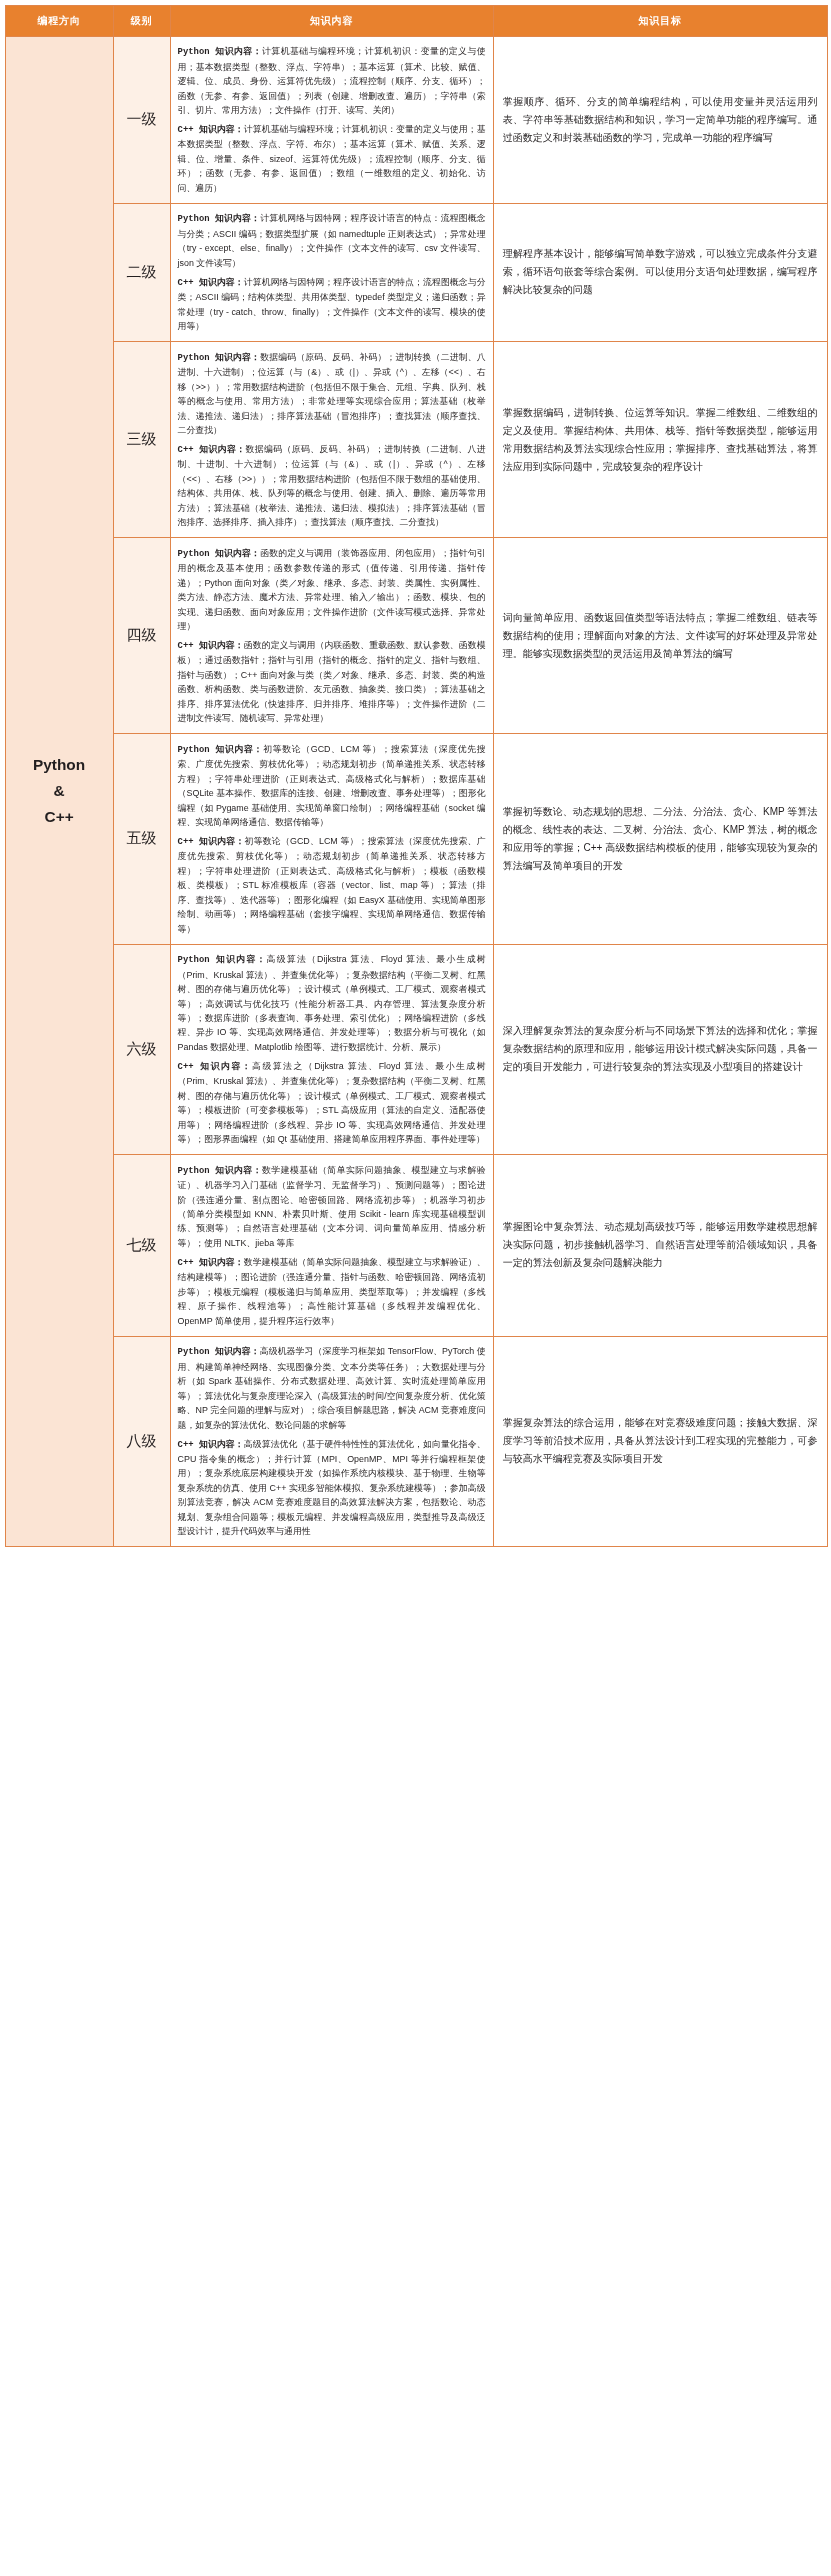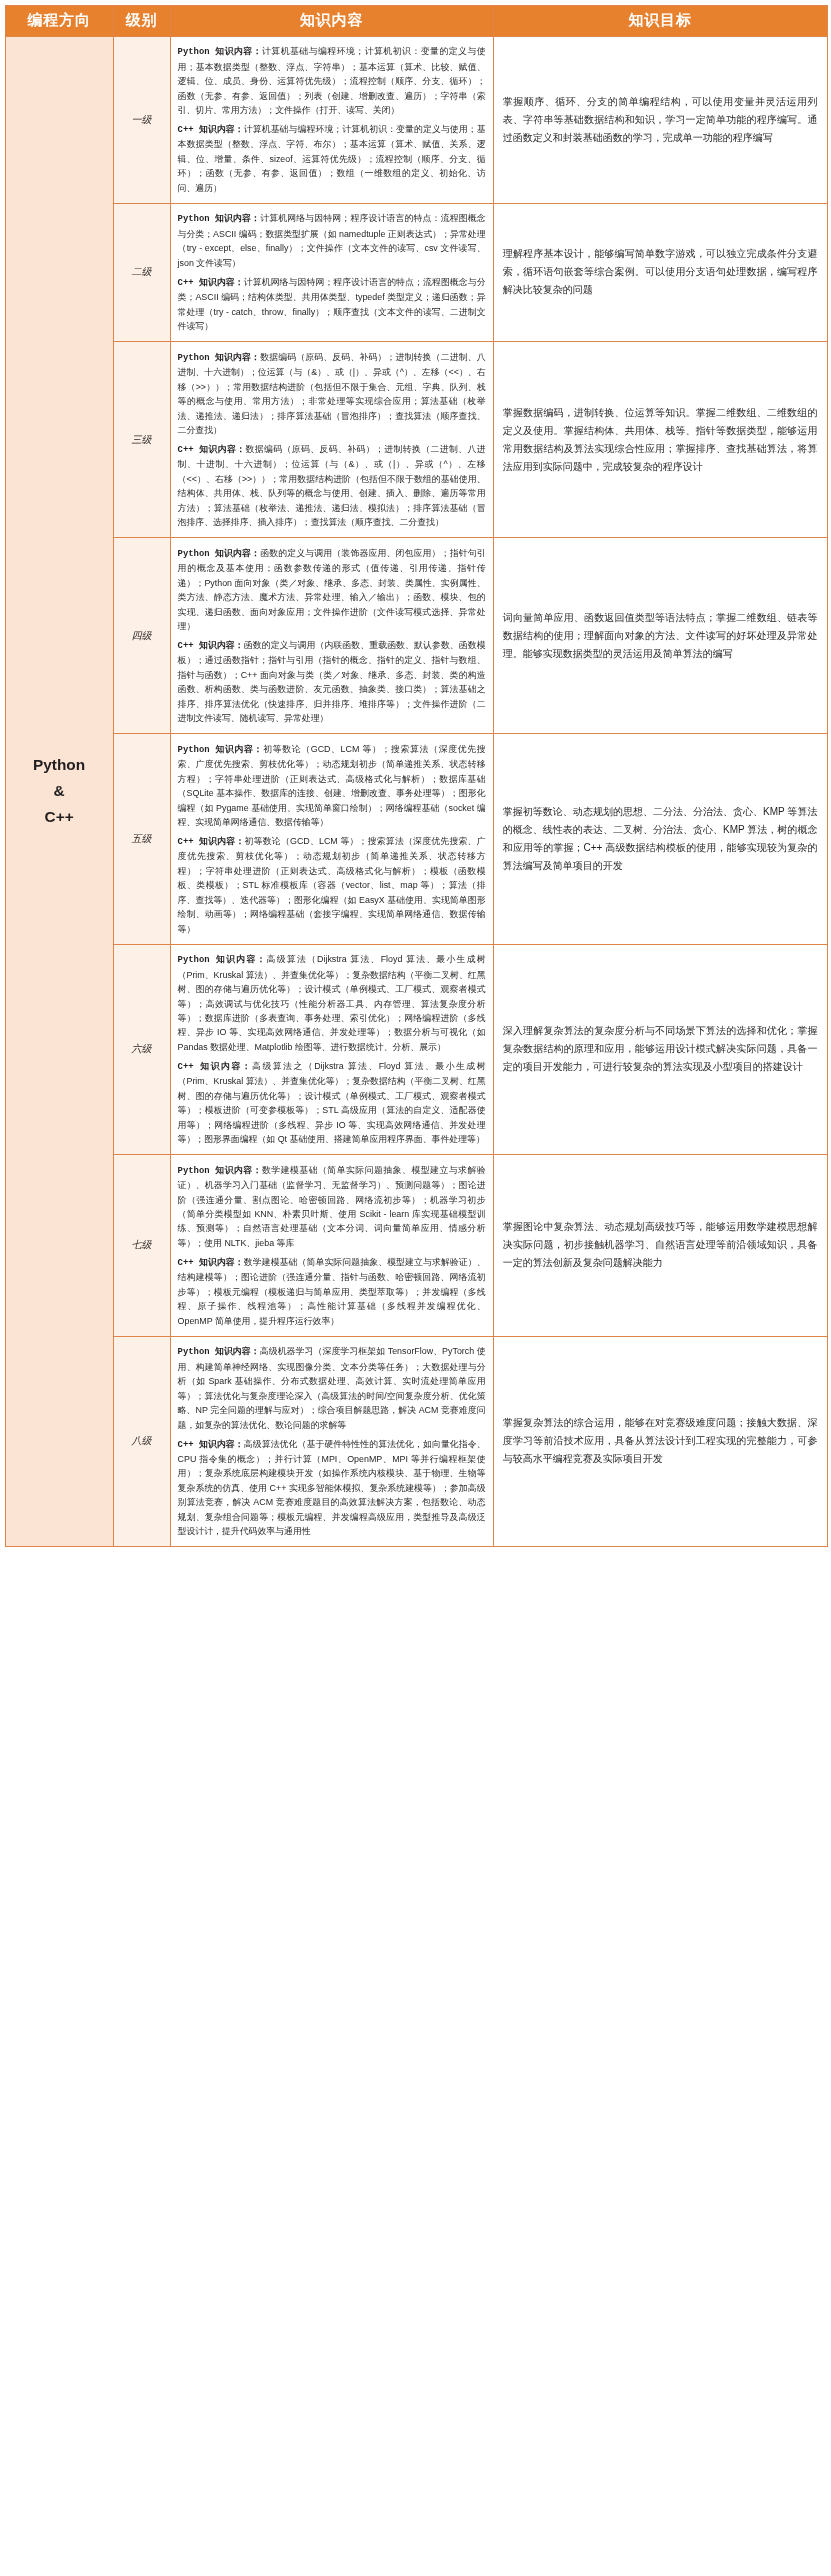--- a/index.html
+++ b/index.html
@@ -22,21 +22,21 @@
     table-layout: fixed;
   }
   table.curriculum th, table.curriculum td {
     border: 0.8px solid #e0854a;
     vertical-align: middle;
     box-sizing: border-box;
   }
   thead th {
     background: #e8812e;
     color: #ffffff;
-    font-size: 15px;
+    font-size: 10px;
     font-weight: bold;
     height: 31px;
     text-align: center;
     letter-spacing: 0.8px;
   }
   col.c-dir { width: 108px; }
   col.c-lvl { width: 57px; }
   col.c-content { width: 323px; }
   col.c-goal { width: 334px; }
 
@@ -44,23 +44,22 @@
     background: #fbe4d4;
     text-align: center;
     font-size: 15.4px;
     font-weight: bold;
     line-height: 1.7;
     color: #231f20;
   }
   td.level {
     background: #fdf0e6;
     text-align: center;
-    font-size: 10px;
+    font-size: 15px;
     color: #231f20;
-    font-style: italic;
   }
   td.content {
     background: #ffffff;
     font-size: 8.9px;
     line-height: 1.62;
     padding: 7.7px 7px;
     text-align: justify;
     color: #231f20;
   }
   td.goal {
@@ -109,21 +108,21 @@
         <td class="content">
           <p class="blk"><span class="lead">Python 知识内容：</span><span>计算机基础与编程环境；计算机初识：变量的定义与使用；基本数据类型（整数、浮点、字符串）；基本运算（算术、比较、赋值、逻辑、位、成员、身份、运算符优先级）；流程控制（顺序、分支、循环）；函数（无参、有参、返回值）；列表（创建、增删改查、遍历）；字符串（索引、切片、常用方法）；文件操作（打开、读写、关闭）</span></p>
           <p class="blk"><span class="lead">C++ 知识内容：</span><span>计算机基础与编程环境；计算机初识：变量的定义与使用；基本数据类型（整数、浮点、字符、布尔）；基本运算（算术、赋值、关系、逻辑、位、增量、条件、sizeof、运算符优先级）；流程控制（顺序、分支、循环）；函数（无参、有参、返回值）；数组（一维数组的定义、初始化、访问、遍历）</span></p>
         </td>
         <td class="goal">掌握顺序、循环、分支的简单编程结构，可以使用变量并灵活运用列表、字符串等基础数据结构和知识，学习一定简单功能的程序编写。通过函数定义和封装基础函数的学习，完成单一功能的程序编写</td>
       </tr>
       <tr>
         <td class="level">二级</td>
         <td class="content">
           <p class="blk"><span class="lead">Python 知识内容：</span><span>计算机网络与因特网；程序设计语言的特点：流程图概念与分类；ASCII 编码；数据类型扩展（如 namedtuple 正则表达式）；异常处理（try - except、else、finally）；文件操作（文本文件的读写、csv 文件读写、json 文件读写）</span></p>
-          <p class="blk"><span class="lead">C++ 知识内容：</span><span>计算机网络与因特网；程序设计语言的特点；流程图概念与分类；ASCII 编码；结构体类型、共用体类型、typedef 类型定义；递归函数；异常处理（try - catch、throw、finally）；顺序查找（文本文件的读写、二进制文件读写）</span></p>
+          <p class="blk"><span class="lead">C++ 知识内容：</span><span>计算机网络与因特网；程序设计语言的特点；流程图概念与分类；ASCII 编码；结构体类型、共用体类型、typedef 类型定义；递归函数；异常处理（try - catch、throw、finally）；文件操作（文本文件的读写、模块的使用等）</span></p>
         </td>
         <td class="goal">理解程序基本设计，能够编写简单数字游戏，可以独立完成条件分支避索，循环语句嵌套等综合案例。可以使用分支语句处理数据，编写程序解决比较复杂的问题</td>
       </tr>
       <tr>
         <td class="level">三级</td>
         <td class="content">
           <p class="blk"><span class="lead">Python 知识内容：</span><span>数据编码（原码、反码、补码）；进制转换（二进制、八进制、十六进制）；位运算（与（&amp;）、或（|）、异或（^）、左移（&lt;&lt;）、右移（&gt;&gt;））；常用数据结构进阶（包括但不限于集合、元组、字典、队列、栈等的概念与使用、常用方法）；非常处理等实现综合应用；算法基础（枚举法、递推法、递归法）；排序算法基础（冒泡排序）；查找算法（顺序查找、二分查找）</span></p>
           <p class="blk"><span class="lead">C++ 知识内容：</span><span>数据编码（原码、反码、补码）；进制转换（二进制、八进制、十进制、十六进制）；位运算（与（&amp;）、或（|）、异或（^）、左移（&lt;&lt;）、右移（&gt;&gt;））；常用数据结构进阶（包括但不限于数组的基础使用、结构体、共用体、栈、队列等的概念与使用、创建、插入、删除、遍历等常用方法）；算法基础（枚举法、递推法、递归法、模拟法）；排序算法基础（冒泡排序、选择排序、插入排序）；查找算法（顺序查找、二分查找）</span></p>
         </td>
         <td class="goal">掌握数据编码，进制转换、位运算等知识。掌握二维数组、二维数组的定义及使用。掌握结构体、共用体、栈等、指针等数据类型，能够运用常用数据结构及算法实现综合性应用；掌握排序、查找基础算法，将算法应用到实际问题中，完成较复杂的程序设计</td>

